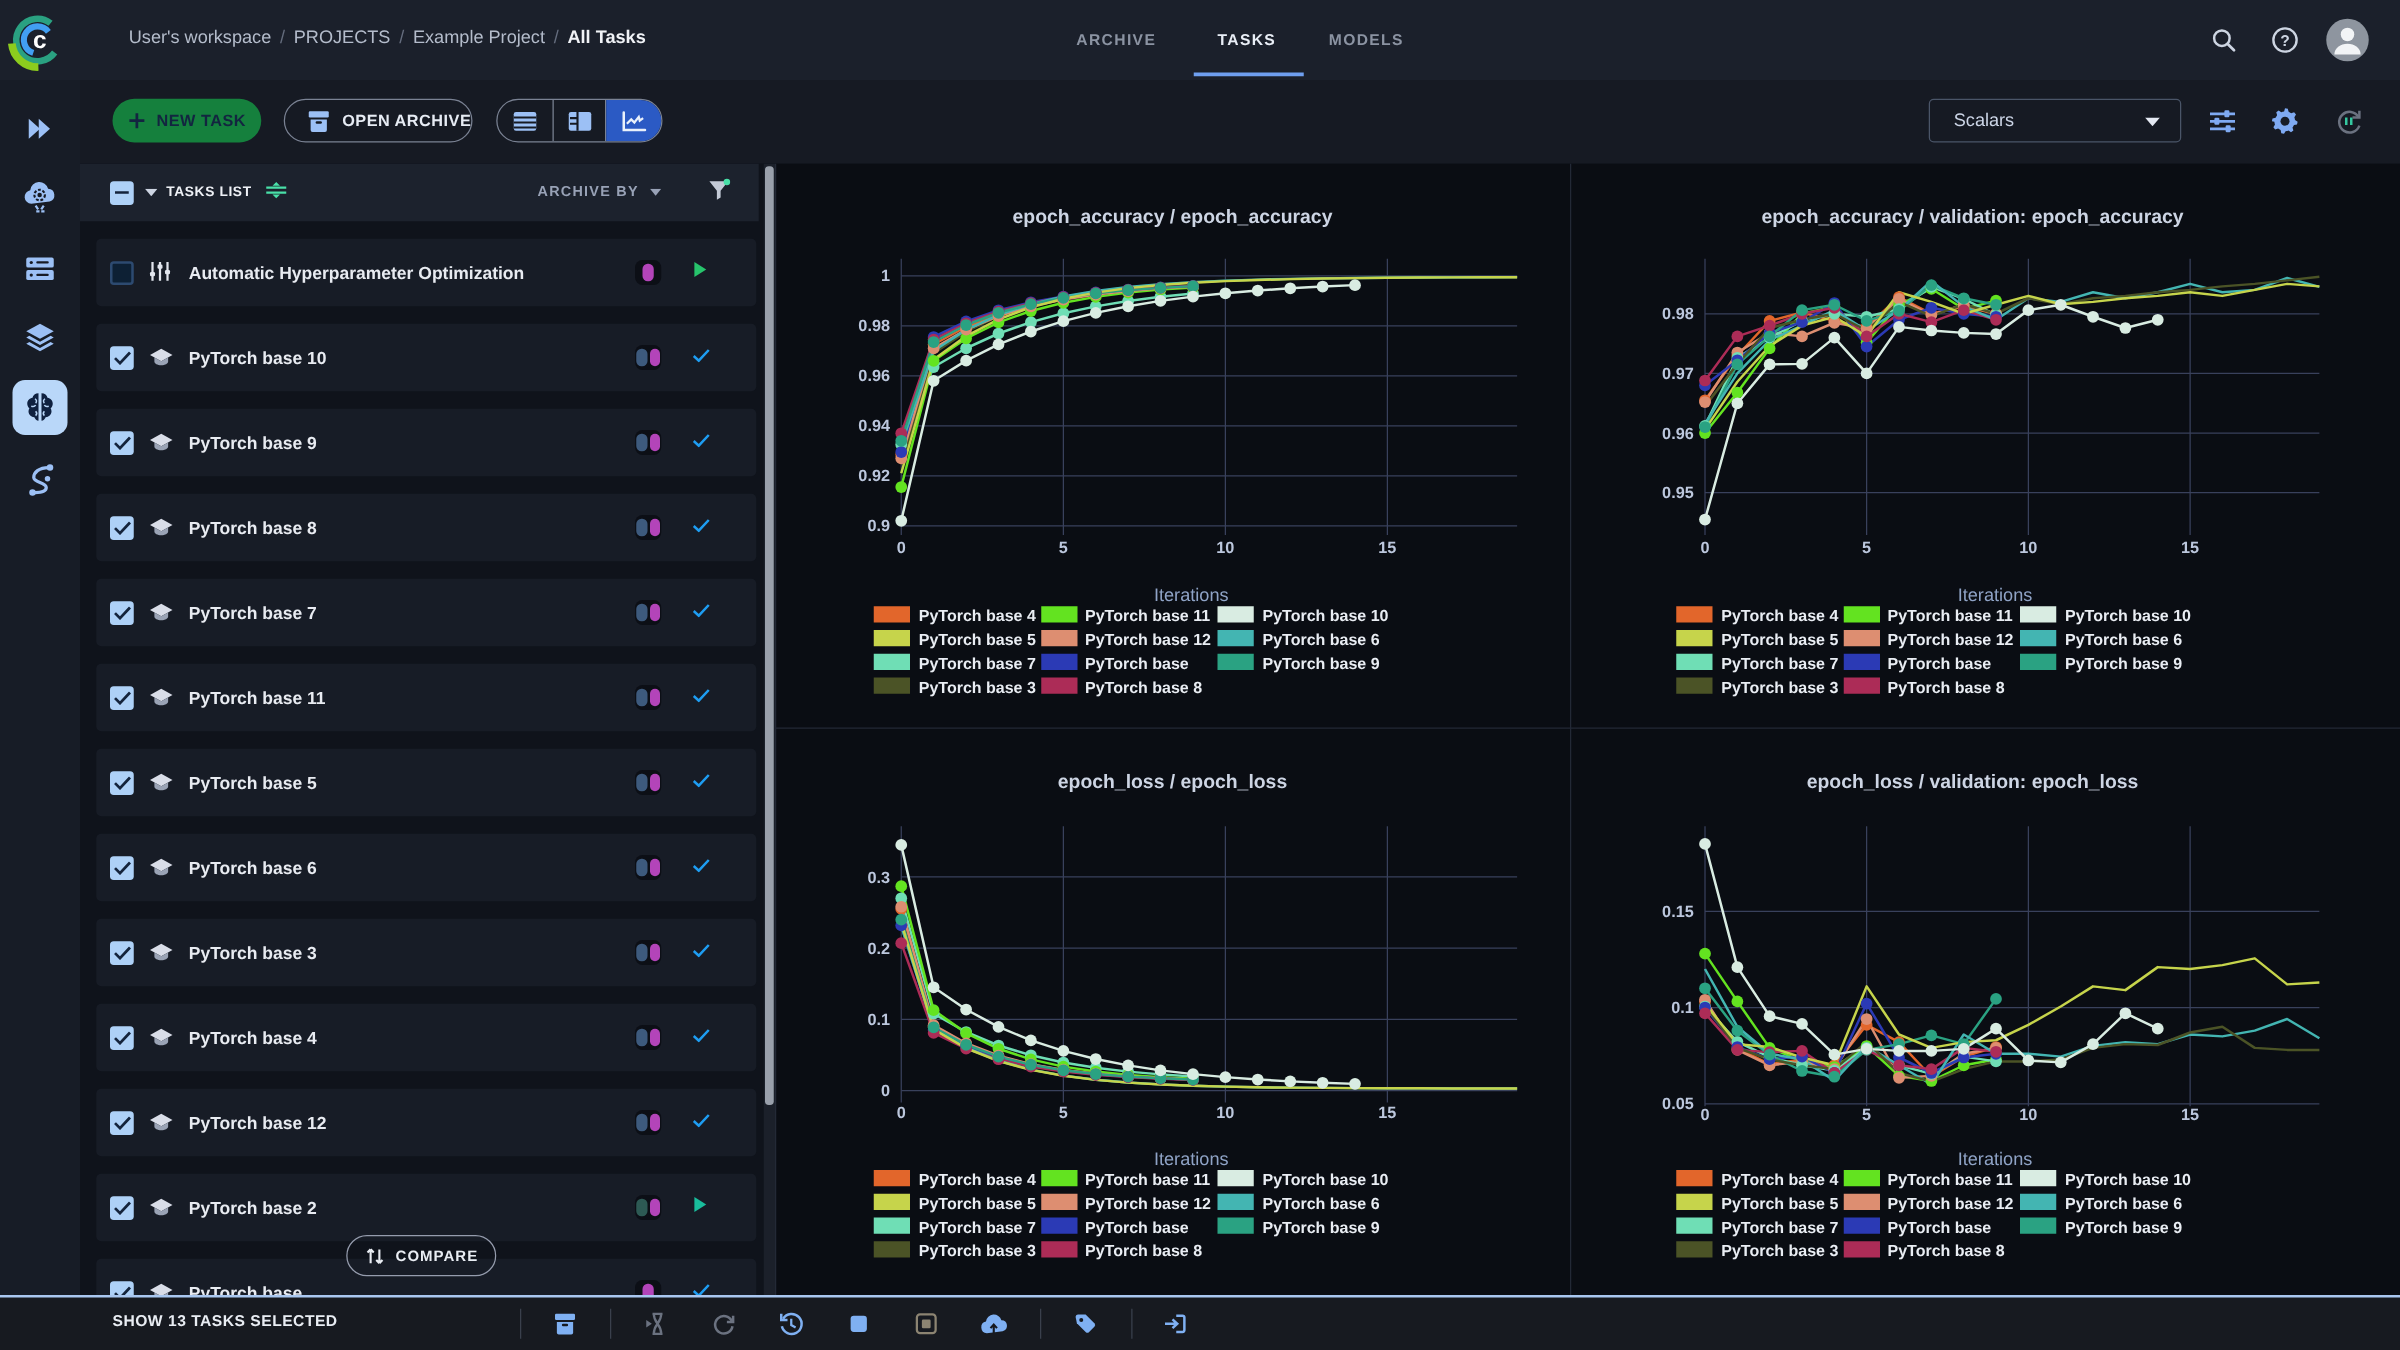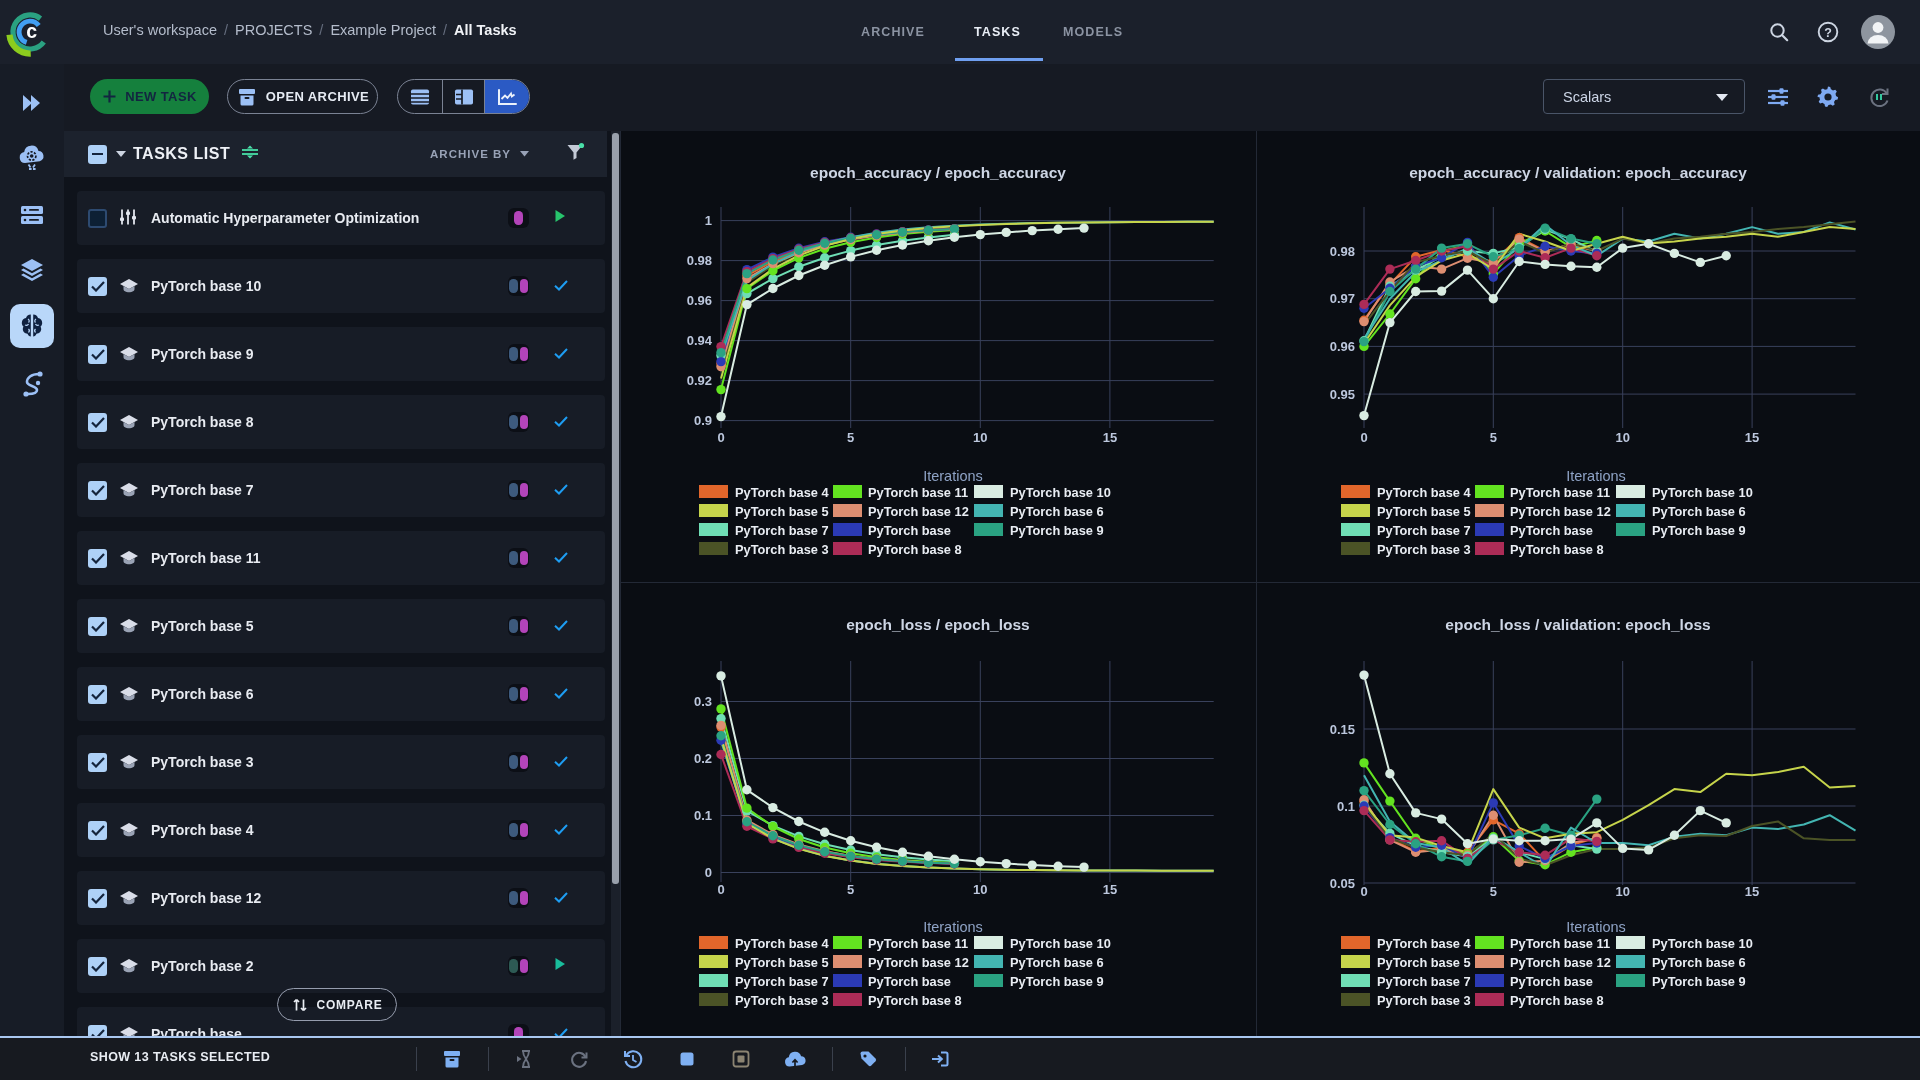--- a/index.html
+++ b/index.html
@@ -11,21 +11,21 @@
 .charts{left:620px;top:131px;width:1300px;height:905px;background:#0a0d13;border-left:1px solid #232936}
 .footer{left:0;top:1036px;width:1920px;height:44px;background:#171a20;border-top:2px solid #a9c7f0;display:flex;align-items:center}
 .crumb{position:absolute;left:103px;top:22px;font-size:14.5px;color:#b4bccb;white-space:nowrap}
 .crumb .sep{color:#656d7e;margin:0 7px}
 .crumb b{color:#f0f2f6;font-weight:700}
 .tab{position:absolute;top:25px;font-size:12.5px;font-weight:700;letter-spacing:1.1px;color:#8b93a2}
 .tab.on{color:#e9eef6}
 .tabline{position:absolute;top:58px;height:3px;background:#6f9ff0}
 .hicon{position:absolute;top:20px}
 .btn-new{position:absolute;left:90px;top:79px;width:119px;height:35px;background:#15803d;border-radius:18px;display:flex;align-items:center;justify-content:center;color:#132540;font-weight:700;font-size:13px;letter-spacing:.4px}
-.btn-arch{position:absolute;left:227px;top:79px;width:151px;height:35px;border:1px solid #7a8293;border-radius:18px;display:flex;align-items:center;justify-content:center;color:#e6ebf3;font-weight:700;font-size:13px;letter-spacing:.4px;gap:8px}
+.btn-arch{position:absolute;left:227px;top:79px;width:151px;height:35px;border:1px solid #7a8293;border-radius:18px;display:flex;align-items:center;justify-content:flex-end;color:#e6ebf3;font-weight:700;font-size:13px;letter-spacing:.4px;gap:8px}
 .seg{position:absolute;left:397px;top:79px;width:133px;height:35px;border:1px solid #7a8293;border-radius:18px;display:flex;overflow:hidden}
 .seg>div{width:44.3px;height:100%;display:flex;align-items:center;justify-content:center}
 .seg .s2{border-left:1px solid #7a8293;border-right:1px solid #7a8293}
 .seg .on{background:#2b5ac4}
 .scalars{position:absolute;left:1543px;top:79px;width:202px;height:35px;border:1px solid #4a5568;border-radius:4px;display:flex;align-items:center;color:#ccd5e6;font-size:14.5px;padding-left:19px}
 .scalars svg{position:absolute;right:16px;top:14px}
 .cb{width:19px;height:19px;border-radius:3px;position:absolute;left:11px;top:50%;margin-top:-9.5px;display:flex;align-items:center;justify-content:center}
 .cb.on{background:#aed1f7}
 .cb.off{background:#0d2034;border:2px solid #2d4a70}
 .row{position:absolute;left:77px;width:528px;height:54px;background:#171c26;border-radius:4px}
@@ -135,21 +135,21 @@
       </g>
     </svg></div>
 
 <div class="abs listhead">
   <div style="width:19px;height:19px;border-radius:3px;background:#aed1f7;margin-left:24px;display:flex;align-items:center;justify-content:center">
       <div style="width:11px;height:2.5px;background:#14243c"></div>
     </div>
   <svg width="10" height="6" viewBox="0 0 10 6" style="margin-left:9px">
       <path d="M0 0 L10 0 L5 6 Z" fill="#cdd5e2"></path>
     </svg>
-  <div style="margin-left:7px;font-size:16px;font-weight:700;letter-spacing:.5px;color:#eef1f6">TASKS LIST</div>
+  <div style="margin-left:7px;font-size:11px;font-weight:700;letter-spacing:.5px;color:#eef1f6">TASKS LIST</div>
   <div style="margin-left:9px"><svg width="22" height="22" viewBox="0 0 22 22">
         <g stroke="#49e0a8" stroke-width="1.8" fill="none">
           <path d="M3 9 h16"></path>
           <path d="M3 13 h16"></path>
         </g>
         <g fill="#49e0a8">
           <path d="M8 7.5 L11 4.5 L14 7.5 Z M8 14.5 L11 17.5 L14 14.5 Z"></path>
         </g>
       </svg></div>
   <div style="margin-left:auto;font-size:11.5px;font-weight:700;letter-spacing:1px;color:#98a2b6">ARCHIVE BY</div>

